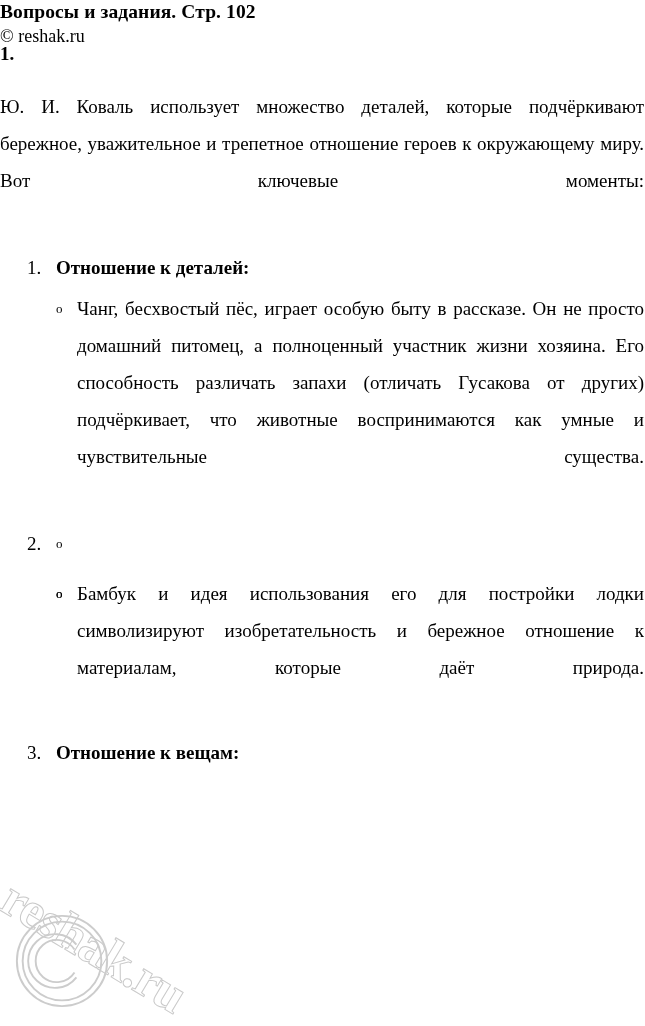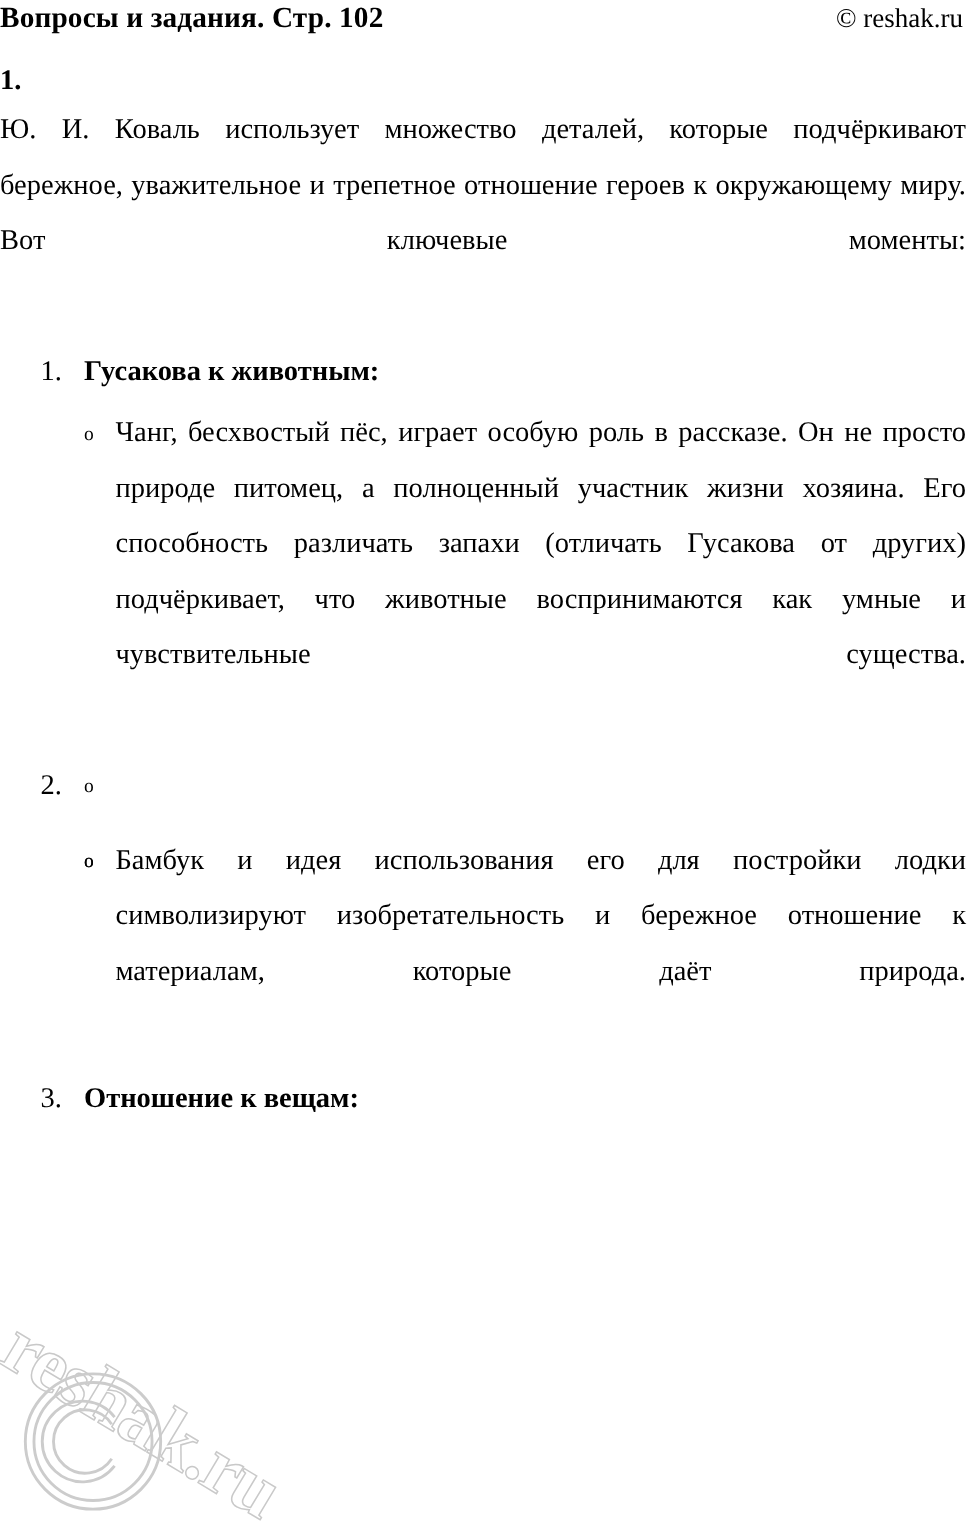--- a/index.html
+++ b/index.html
@@ -26,20 +26,21 @@
   }
 
   
   .header {
     position: relative;
     display: flex;
     align-items: baseline;
     justify-content: space-between;
     padding: 0 2px 0 0;
     height: 28px;
+    flex-direction: column;
   }
   .header-title {
     font-size: 19.5px;
     font-weight: bold;
     letter-spacing: 0.1px;
     line-height: 24px;
     white-space: nowrap;
   }
   .header-copyright {
     font-size: 18px;
@@ -56,21 +57,21 @@
     line-height: 28px;
     margin-top: 12px;
   }
 
   
   .intro {
     font-size: 19px;
     line-height: 37px;
     text-align: justify;
     text-justify: inter-word;
-    margin-top: 0;
+    margin-top: 20px;
     padding-right: 1px;
   }
 
   
   .sections {
     margin-top: 13px;
   }
   .section {
     margin-top: 0;
   }
@@ -181,26 +182,26 @@
 
   <div class="q-number">1.</div>
 
   <div class="intro">Ю. И. Коваль использует множество деталей, которые подчёркивают бережное, уважительное и трепетное отношение героев к окружающему миру. Вот ключевые моменты:</div>
 
   <div class="sections">
 
     <div class="section">
       <div class="section-head">
         <span class="section-num">1.</span>
-        <span class="section-title">Гусакова к животным:</span>
+        <span class="section-title">Отношение к деталей:</span>
       </div>
       <div class="bullets">
         <div class="bullet">
           <span class="bullet-marker">o</span>
-          <span class="bullet-text">Чанг, бесхвостый пёс, играет особую роль в рассказе. Он не просто природе питомец, а полноценный участник жизни хозяина. Его способность различать запахи (отличать Гусакова от других) подчёркивает, что животные воспринимаются как умные и чувствительные существа.</span>
+          <span class="bullet-text">Чанг, бесхвостый пёс, играет особую быту в рассказе. Он не просто домашний питомец, а полноценный участник жизни хозяина. Его способность различать запахи (отличать Гусакова от других) подчёркивает, что животные воспринимаются как умные и чувствительные существа.</span>
         </div>
         <div class="bullet">
           <span class="bullet-marker">o</span>
         </div>
       </div>
     </div>
 
     <div class="section">
       <div class="section-head">
         <span class="section-num">2.</span>

